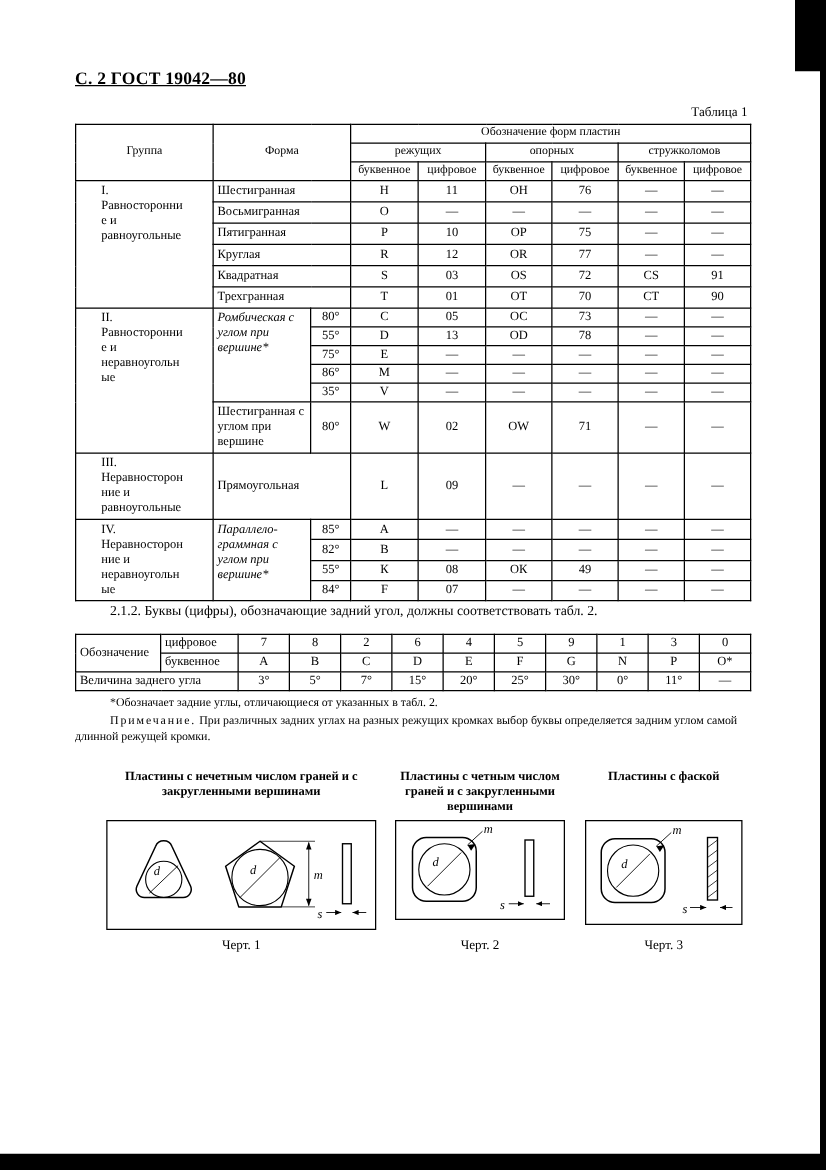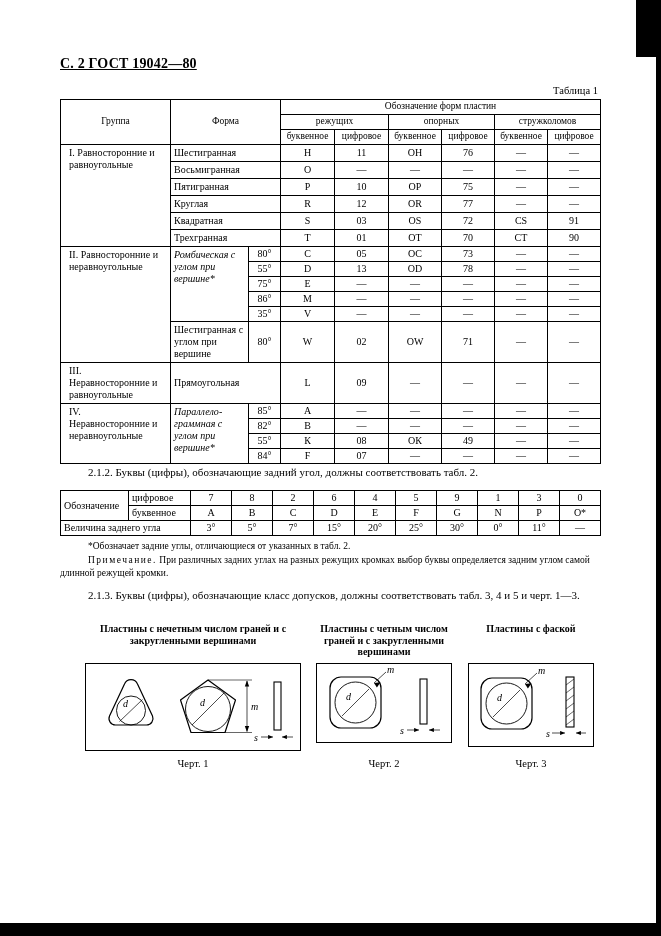--- a/index.html
+++ b/index.html
@@ -10,21 +10,21 @@
   #scan-right{top:0;right:0;width:5px;height:936px;}
   #scan-bottom{left:0;bottom:0;width:661px;height:13px;}
   .content{position:absolute;left:60px;top:56px;width:540px;}
   .doc-header{font-weight:bold;font-size:14px;letter-spacing:.2px;text-decoration:underline;}
   .tcap{text-align:right;font-size:10.5px;margin:13px 2px 3px 0;}
   table{border-collapse:collapse;table-layout:fixed;width:540px;}
   td,th{border:1px solid #000;font-size:10px;font-weight:normal;text-align:center;
         vertical-align:middle;padding:1px 2px;line-height:1.2;overflow-wrap:break-word;}
   th{font-size:9.5px;padding:1px 1px;}
   #t1 tr{height:15px;}
-  #t1 .grp{text-align:left;vertical-align:top;padding:2px 8px;}
+  #t1 .grp{text-align:left;vertical-align:top;padding:2px 20px;}
   #t1 .frm{text-align:left;padding:2px 3px;}
   #t1 .vtop{vertical-align:top;font-style:italic;}
   .foot{font-size:9.5px;margin-top:5px;padding-left:28px;}
   .para{font-size:11px;line-height:1.3;text-indent:28px;margin-top:1px;}
   .note{font-size:9.5px;line-height:1.3;text-indent:28px;margin-top:3px;}
   .sp{letter-spacing:1.5px;}
   #t2 tr{height:14px;}
   #t2 .lbl{text-align:left;padding-left:3px;}
   .figs{display:flex;justify-content:space-between;margin:20px 5px 0 25px;width:510px;}
   .fig{display:flex;flex-direction:column;align-items:center;height:146px;}
@@ -304,21 +304,20 @@
         <td>11°</td>
         <td>—</td>
       </tr>
     </tbody>
   </table>
 
   <div class="foot">*Обозначает задние углы, отличающиеся от указанных в табл. 2.</div>
 
   <p class="note"><span class="sp">Примечание.</span> <span>При различных задних углах на разных режущих кромках выбор буквы определяется задним углом самой длинной режущей кромки.</span></p>
 
-  <p class="para">2.1.3. Буквы (цифры), обозначающие класс допусков, должны соответствовать табл. 3, 4 и 5 и черт. 1—3.</p>
 
   <div class="figs">
 
     <div class="fig">
       <div class="fig-title w1">Пластины с нечетным числом граней и с закругленными вершинами</div>
       <div class="fig-box">
         <svg width="214" height="86" viewBox="0 0 214 86">
           <defs>
             <marker id="ar1" markerWidth="8" markerHeight="6" refX="7" refY="3" orient="auto">
               <path d="M0,0 L7,3 L0,6 Z" fill="#000"></path>

